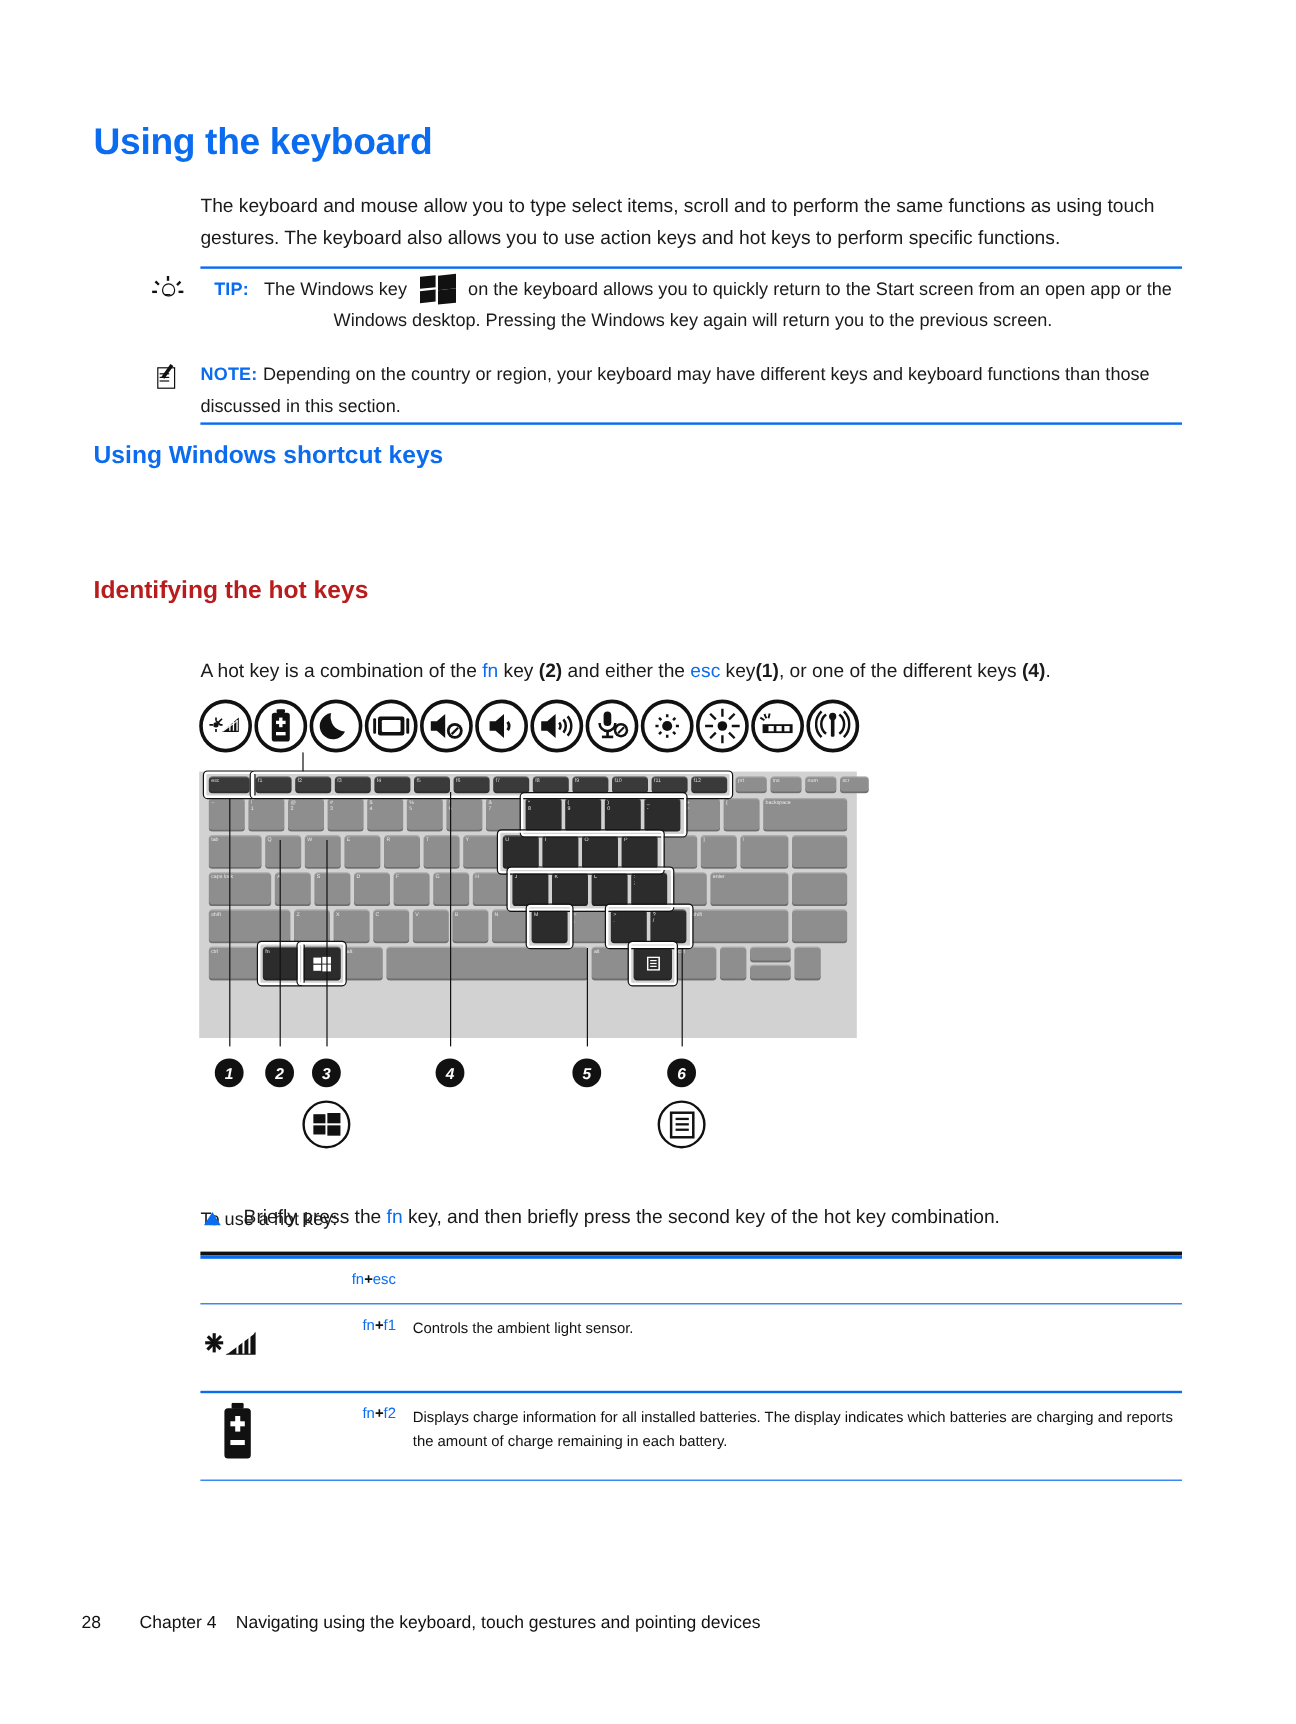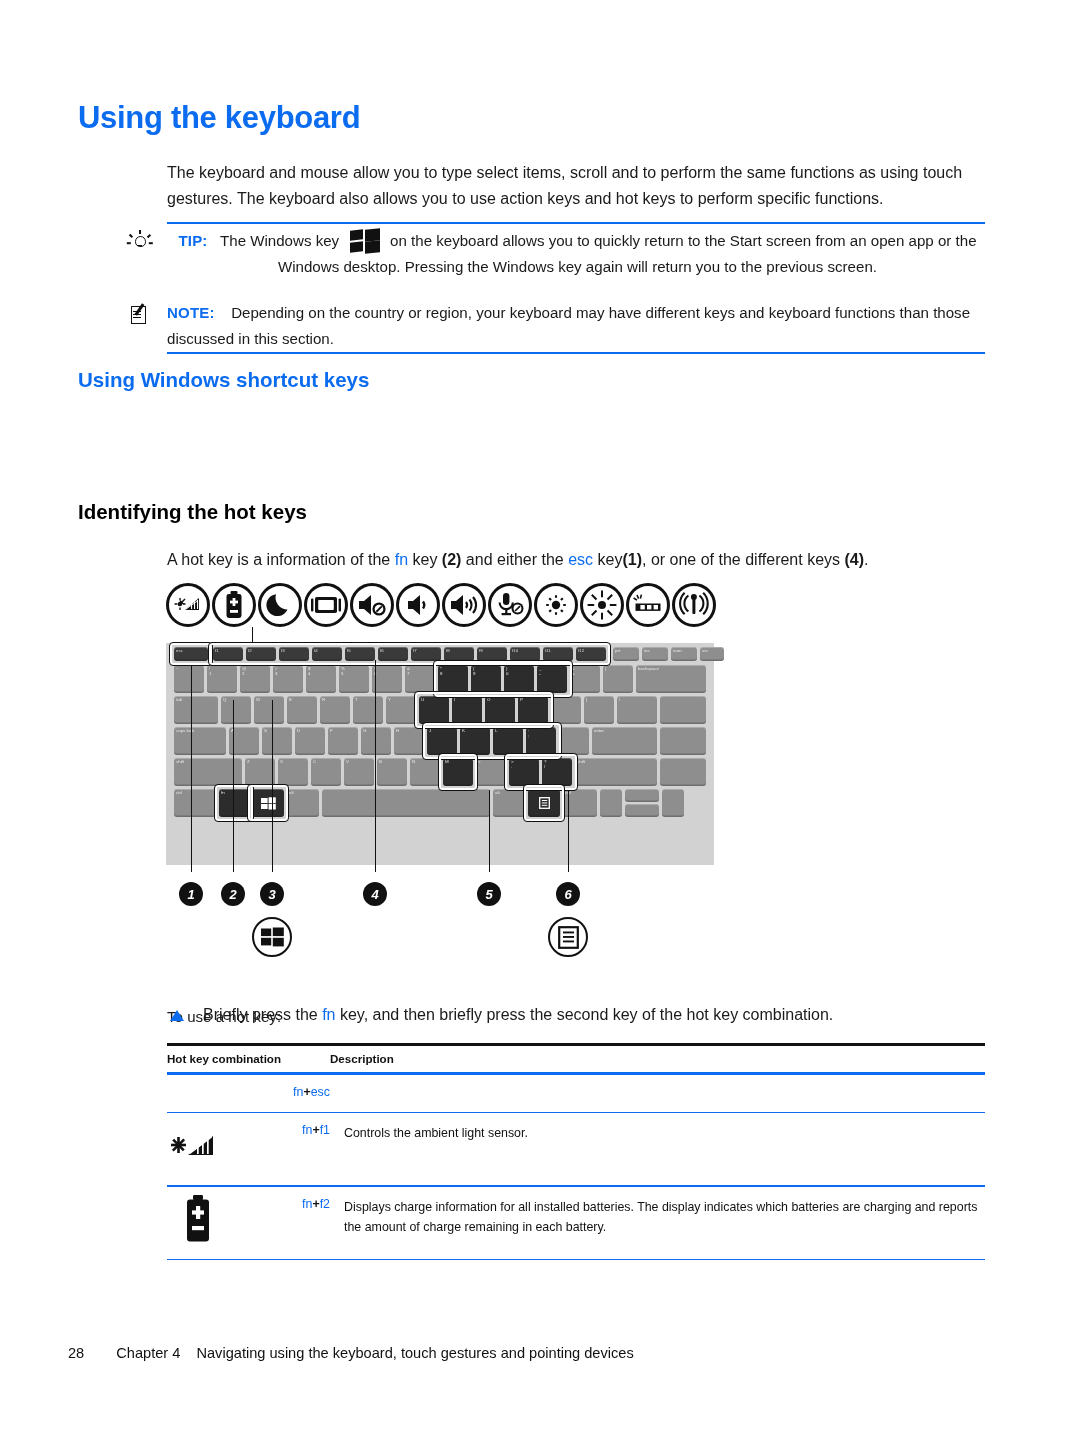--- a/index.html
+++ b/index.html
@@ -18,22 +18,22 @@
   .h1{
     position:absolute;left:78px;top:100px;
     font-size:31px;font-weight:bold;color:#0B6CF0;
     letter-spacing:-0.3px;
   }
   .h2{
     position:absolute;left:78px;top:368px;
     font-size:20.5px;font-weight:bold;color:#0B6CF0;
   }
   .h2b{
-    position:absolute;left:78px;top:500px;
-    font-size:20.5px;font-weight:bold;color:#000000;
+    position:absolute;left:78px;top:480px;
+    font-size:20.5px;font-weight:bold;color:#b91c1c;
   }
 
   
   .para{
     position:absolute;
     font-size:16px;line-height:26px;color:#1a1a1a;
   }
   .p-intro{left:167px;top:160px;width:818px;}
   .p-win{left:167px;top:423px;width:818px;}
   .p-hot{left:167px;top:547px;width:830px;}
@@ -201,32 +201,32 @@
       <div class="notepad">
         <div class="pad"></div>
         <div class="ln l1"></div>
           <div class="ln l2"></div>
           <div class="ln l3"></div>
         <div class="pencil"></div>
       </div>
     </div>
     <div style="margin-left:39px;">
       <span class="cbl">NOTE:</span>
-      <span class="cbody" style="margin-left:12px;">Depending on the country or region, your keyboard may have different keys and keyboard functions than those discussed in this section.</span>
+      <span class="cbody" style="margin-left:0;">Depending on the country or region, your keyboard may have different keys and keyboard functions than those discussed in this section.</span>
     </div>
   </div>
   <div class="rule" style="top:352px;"></div>
 
   <div class="h2">Using Windows shortcut keys</div>
 
 
   <div class="h2b">Identifying the hot keys</div>
 
   <div class="para p-hot">
-    <span>A hot key is a information of the</span>
+    <span>A hot key is a combination of the</span>
     <span class="blue">fn</span>
     <span>key</span>
     <span class="bold">(2)</span>
     <span>and either the</span>
     <span class="blue">esc</span>
     <span>key</span><span class="bold">(1)</span><span>, or one of the different keys</span>
     <span class="bold">(4)</span><span>.</span>
   </div>
 
   <div class="iconstrip">
@@ -536,24 +536,20 @@
   <div class="para p-touse">To use a hot key:</div>
   <div class="tri"></div>
   <div class="para" style="left:203px;top:1002px;width:790px;">
     <span>Briefly press the</span>
     <span class="blue">fn</span>
     <span>key, and then briefly press the second key of the hot key combination.</span>
   </div>
 
   <div class="tbl">
     <div class="trule dark"></div>
-    <div class="thead">
-      <div class="th c1">Hot key combination</div>
-      <div class="th c2">Description</div>
-    </div>
     <div class="trule"></div>
 
     <div class="trow" style="height:37px;">
       <div class="cell-ic"></div>
       <div class="cell-kc">
         <span>fn</span><span class="plus">+</span><span>esc</span>
       </div>
     </div>
     <div class="trule thin"></div>
 

